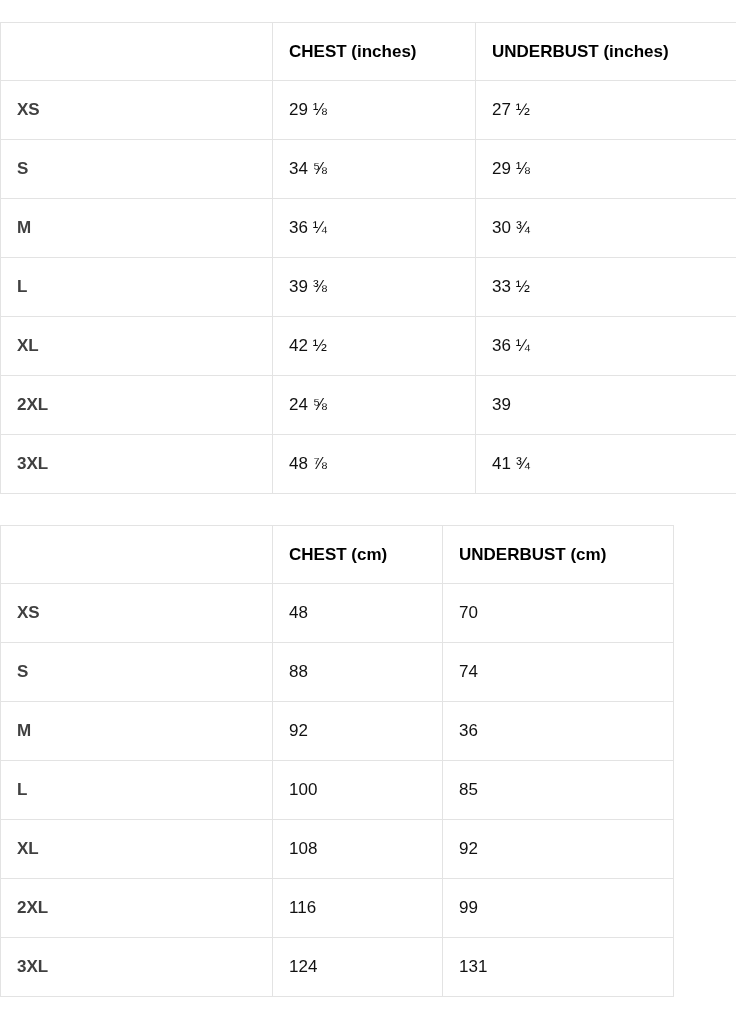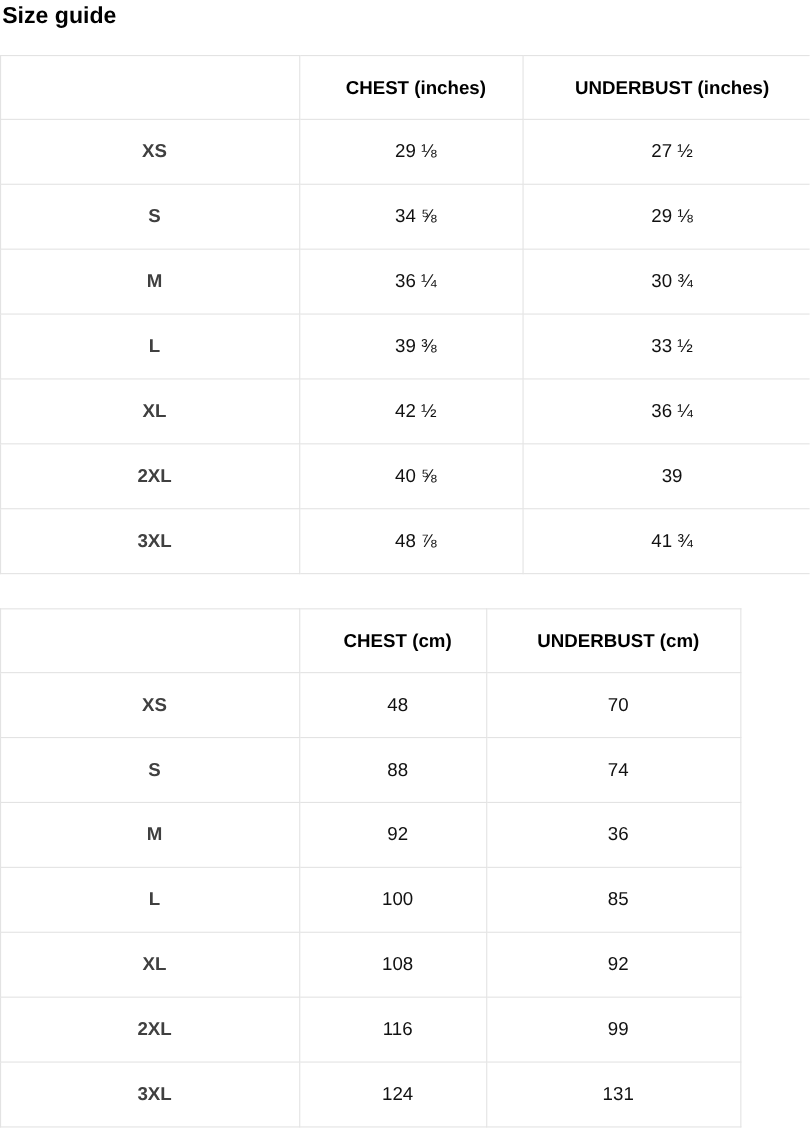--- a/index.html
+++ b/index.html
@@ -23,21 +23,21 @@
   table.size-table {
     border-collapse: collapse;
     table-layout: fixed;
     font-size: 17px;
     color: #111111;
   }
   table.size-table th,
   table.size-table td {
     border: 1px solid #e3e3e3;
     padding: 0 8px 0 16px;
-    text-align: center;
+    text-align: left;
     vertical-align: middle;
     font-weight: 400;
     overflow: hidden;
     white-space: nowrap;
   }
   table.size-table thead tr { height: 58px; }
   table.size-table tbody tr { height: 59px; }
   table.size-table thead th { font-weight: 700; color: #000000; }
   table.size-table tbody th { font-weight: 700; color: #404040; }
   
@@ -49,21 +49,20 @@
   table.t-cm { width: 664px; margin-top: 31px; }
   table.t-cm .c1 { width: 272px; }
   table.t-cm .c2 { width: 170px; }
   table.t-cm .c3 { width: 231px; }
 </style>
 </head>
 <body>
 
 <div class="page">
 
-  <h1 class="size-guide-title">Size guide</h1>
 
   <table class="size-table t-inches">
     <thead>
       <tr>
         <th class="c1"></th>
         <th class="c2">CHEST (inches)</th>
         <th class="c3">UNDERBUST (inches)</th>
       </tr>
     </thead>
     <tbody>
@@ -87,21 +86,21 @@
         <td class="c2">39 ⅜</td>
         <td class="c3">33 ½</td>
       </tr>
       <tr>
         <th class="c1">XL</th>
         <td class="c2">42 ½</td>
         <td class="c3">36 ¼</td>
       </tr>
       <tr>
         <th class="c1">2XL</th>
-        <td class="c2">40 ⅝</td>
+        <td class="c2">24 ⅝</td>
         <td class="c3">39</td>
       </tr>
       <tr>
         <th class="c1">3XL</th>
         <td class="c2">48 ⅞</td>
         <td class="c3">41 ¾</td>
       </tr>
     </tbody>
   </table>
 

